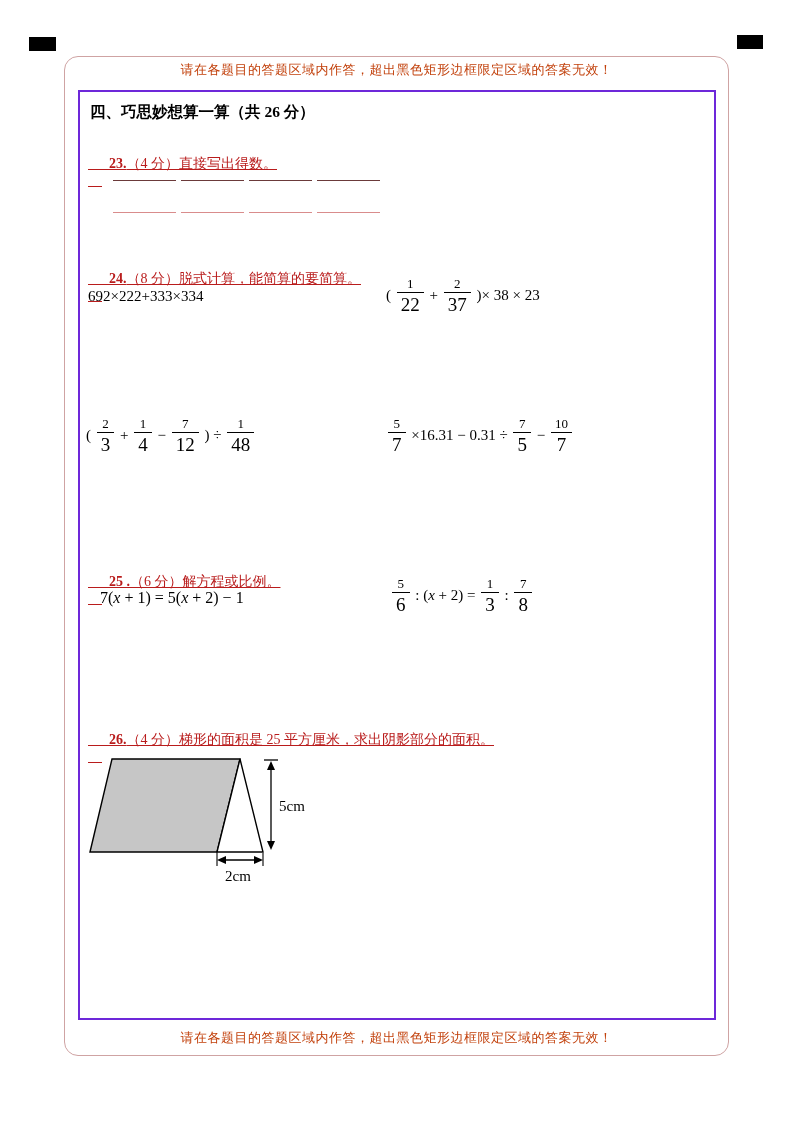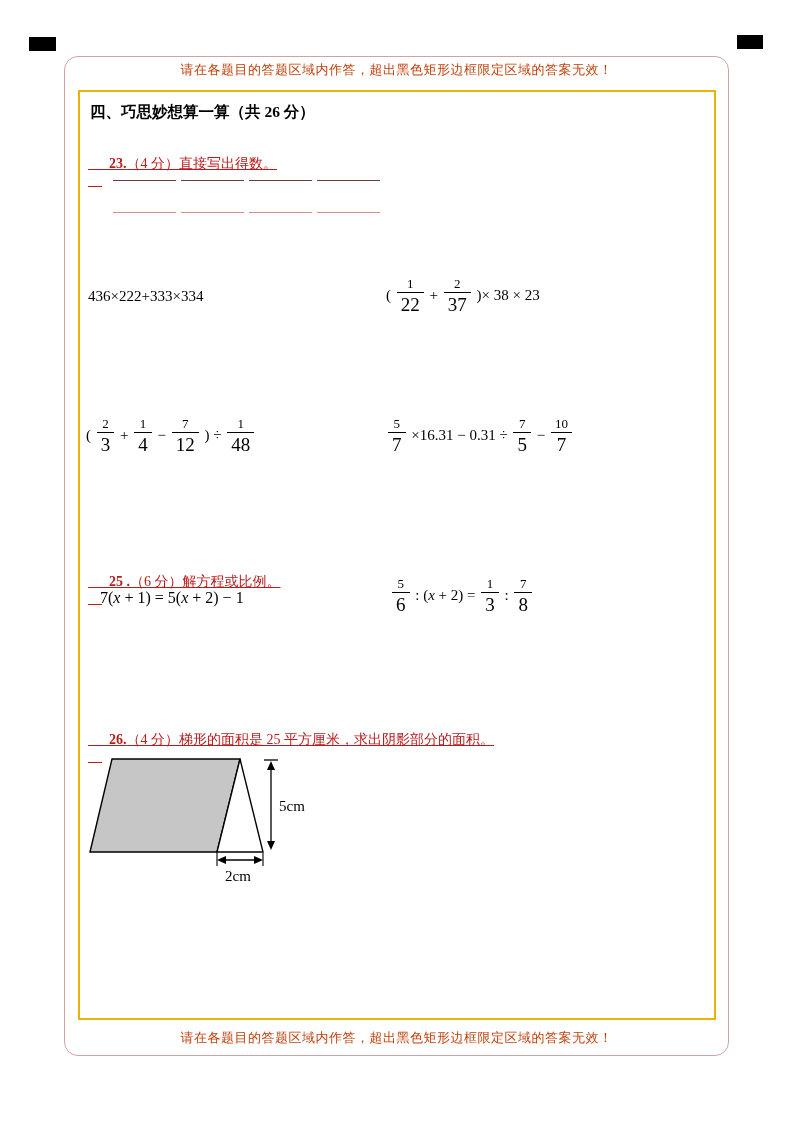--- a/index.html
+++ b/index.html
@@ -18,21 +18,21 @@
   }
   .instruction {
     position:absolute; left:64px; width:665px; text-align:center;
     color:#c2410c; font-size:13px; letter-spacing:0.5px;
     font-family:"Liberation Serif","DejaVu Serif",serif;
   }
   #instruction-top { top:61px; }
   #instruction-bottom { top:1029px; }
   #answer-box {
     position:absolute; left:78px; top:90px; width:638px; height:930px;
-    border:2px solid #eab308; background:#fff;
+    border:2px solid #6d28d9; background:#fff;
   }
   .abs { position:absolute; }
   #section-title { left:10px; top:10px; font-size:15.5px; font-weight:bold; color:#000; }
   .qline { font-size:14px; color:#b91c1c; white-space:pre;text-decoration:underline; }
   .qnum { font-weight:bold; }
   #q23-line { left:8px; top:47px; }
   #q24-line { left:8px; top:162px; }
   #q25-line { left:8px; top:465px; }
   #q26-line { left:8px; top:623px; }
   .blank-row { left:33px; height:3px; width:270px; display:flex; gap:5px; }
@@ -82,22 +82,25 @@
       <span class="blank-seg"></span>
       <span class="blank-seg"></span>
     </div>
     <div id="blank-row-2" class="abs blank-row">
       <span class="blank-seg"></span>
       <span class="blank-seg"></span>
       <span class="blank-seg"></span>
       <span class="blank-seg"></span>
     </div>
 
+    <div id="q24-line" class="abs qline">
+      <span class="qnum">24.</span><span>（8 分）脱式计算，能简算的要简算。</span>
+    </div>
 
-    <div id="q24-expr1" class="abs math"><span class="tok">436×222+333×334</span></div>
+    <div id="q24-expr1" class="abs math"><span class="tok">692×222+333×334</span></div>
     <div id="q24-expr2" class="abs math"><span class="tok">( </span><span class="frac"><span class="n">1</span><span class="d">22</span></span><span class="tok"> + </span><span class="frac"><span class="n">2</span><span class="d">37</span></span><span class="tok"> )× 38 × 23</span></div>
     <div id="q24-expr3" class="abs math"><span class="tok">( </span><span class="frac"><span class="n">2</span><span class="d">3</span></span><span class="tok"> + </span><span class="frac"><span class="n">1</span><span class="d">4</span></span><span class="tok"> − </span><span class="frac"><span class="n">7</span><span class="d">12</span></span><span class="tok"> ) ÷ </span><span class="frac"><span class="n">1</span><span class="d">48</span></span></div>
     <div id="q24-expr4" class="abs math"><span class="frac"><span class="n">5</span><span class="d">7</span></span><span class="tok"> ×16.31 − 0.31 ÷ </span><span class="frac"><span class="n">7</span><span class="d">5</span></span><span class="tok"> − </span><span class="frac"><span class="n">10</span><span class="d">7</span></span></div>
 
     <div id="q25-line" class="abs qline">
       <span class="qnum">25 .</span><span>（6 分）解方程或比例。</span>
     </div>
 
     <div id="q25-eq1" class="abs math"><span class="tok">7(</span><span class="var">x</span><span class="tok"> + 1) = 5(</span><span class="var">x</span><span class="tok"> + 2) − 1</span></div>
     <div id="q25-eq2" class="abs math"><span class="frac"><span class="n">5</span><span class="d">6</span></span><span class="tok"> : (</span><span class="var">x</span><span class="tok"> + 2) = </span><span class="frac"><span class="n">1</span><span class="d">3</span></span><span class="tok"> : </span><span class="frac"><span class="n">7</span><span class="d">8</span></span></div>

